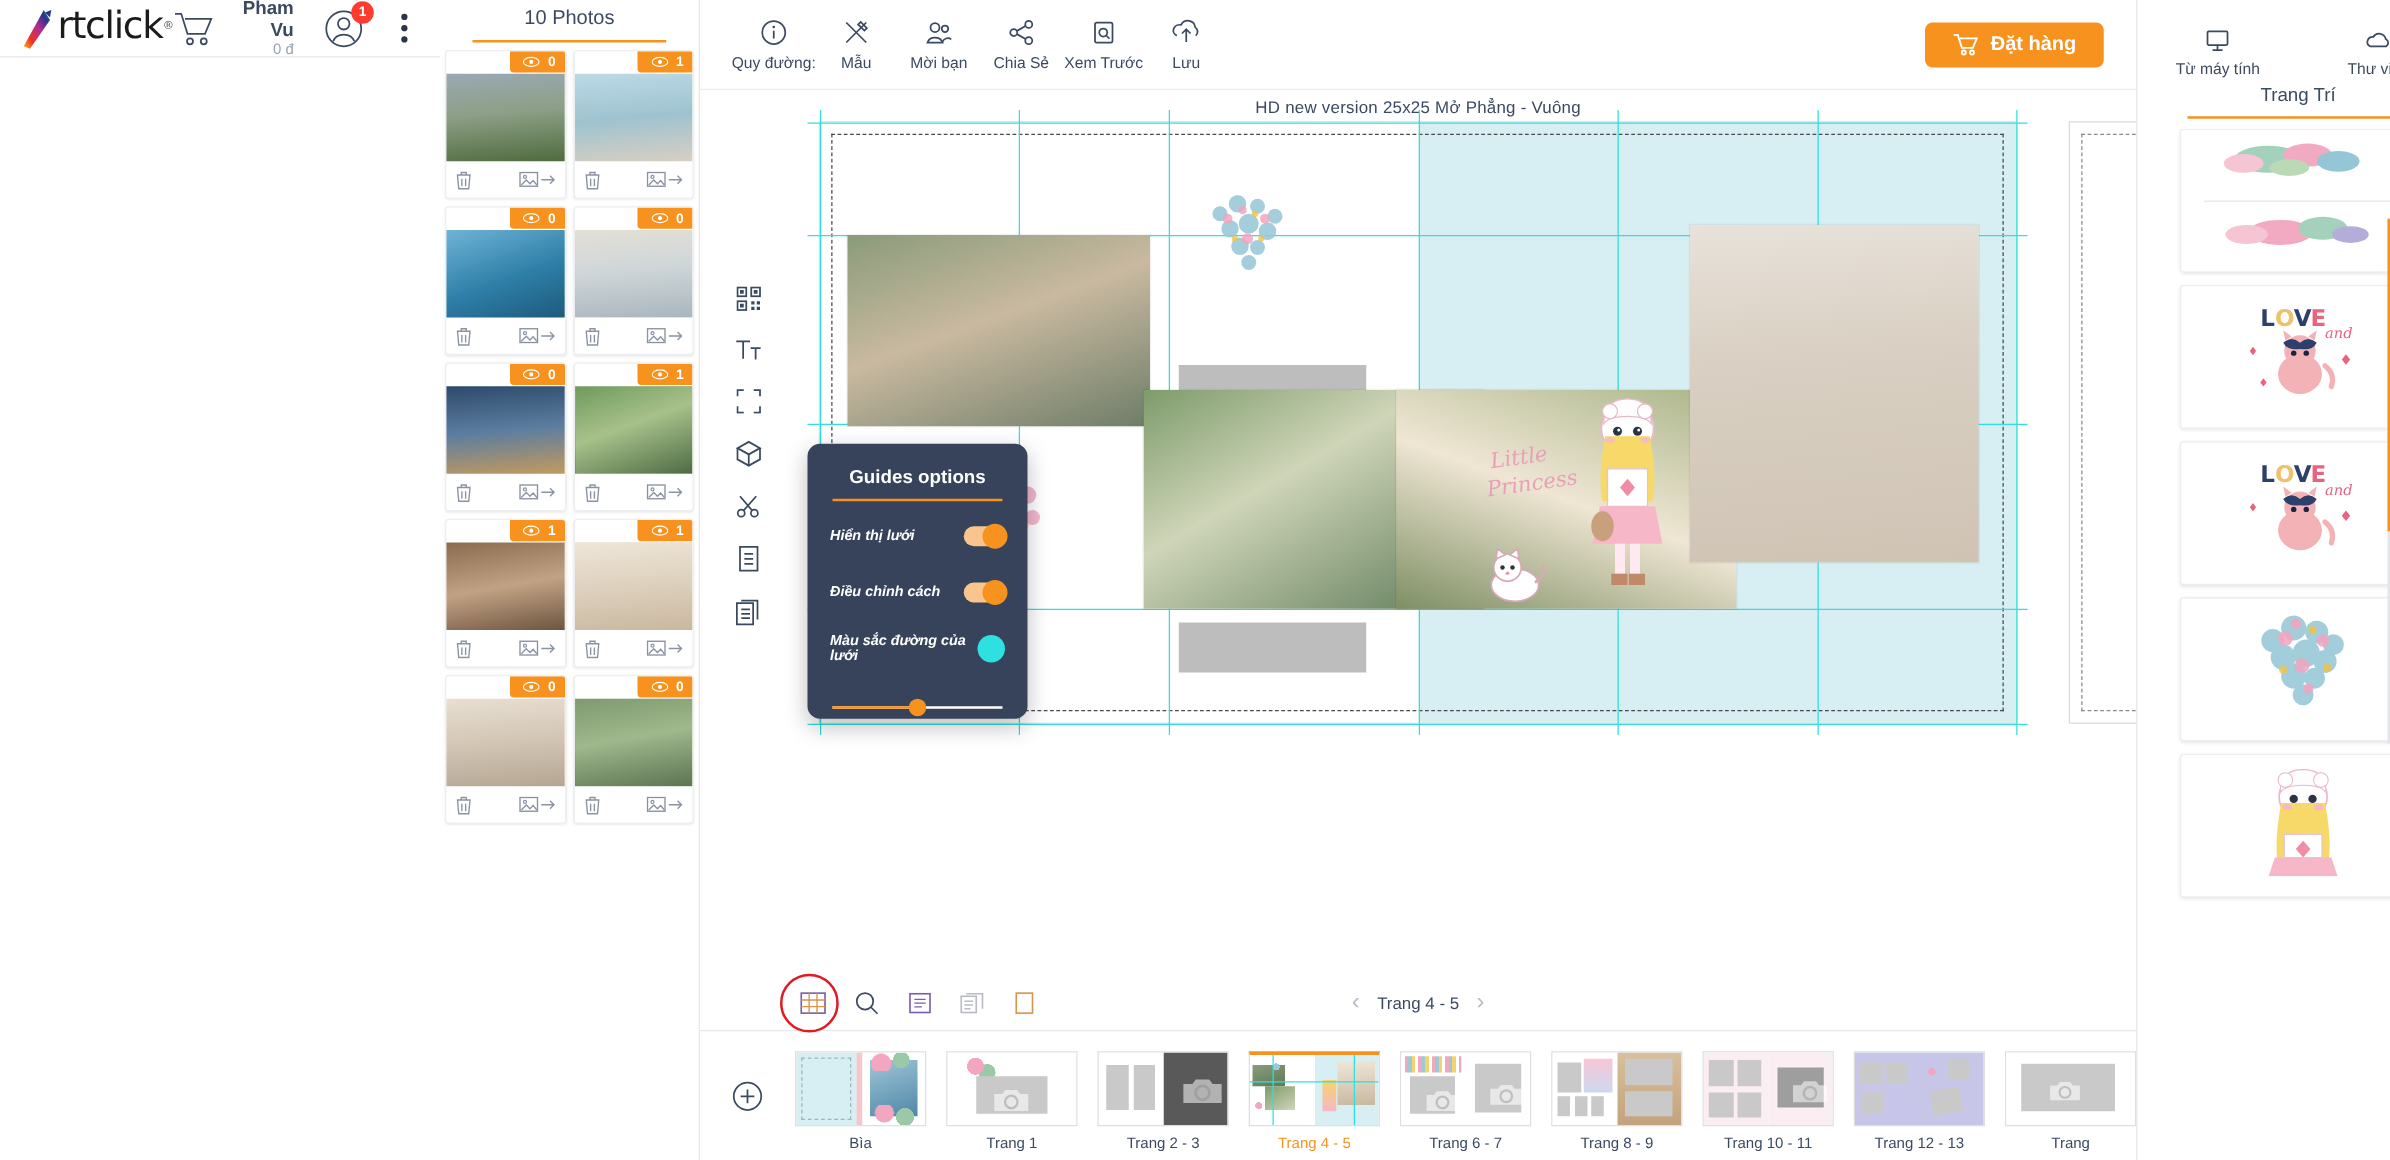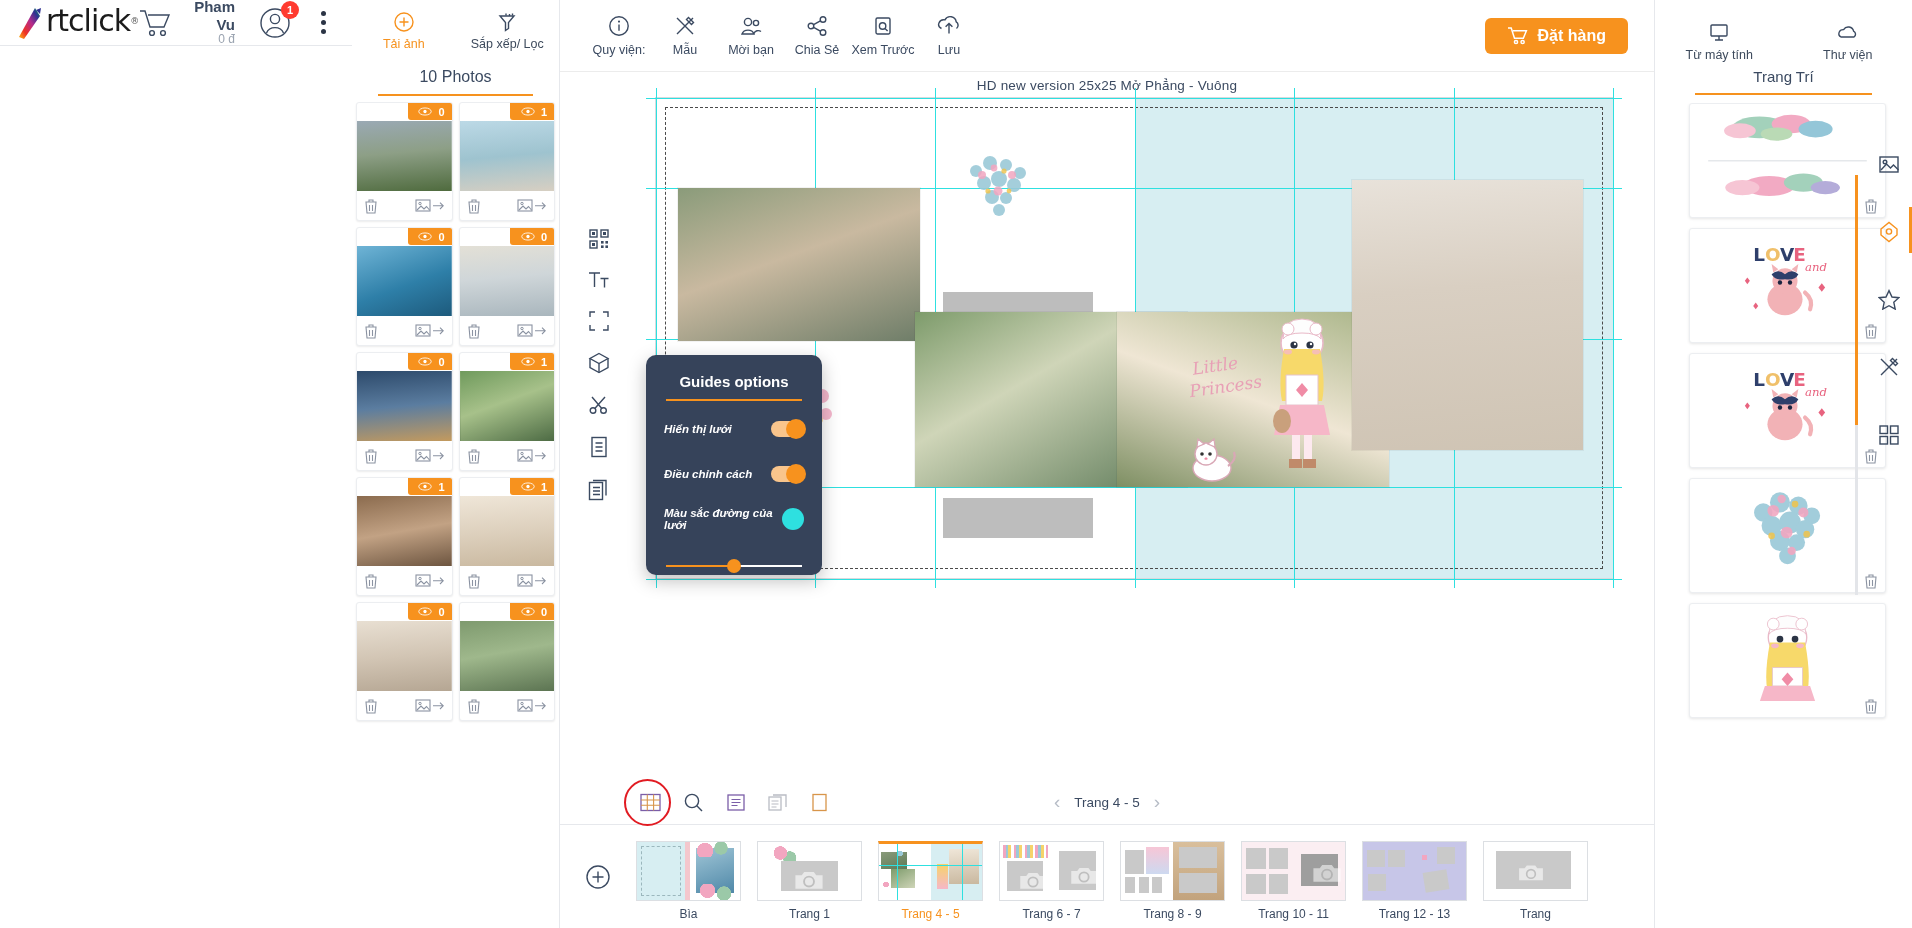--- a/index.html
+++ b/index.html
@@ -214,36 +214,20 @@
           <i></i>
           <i></i>
           <i></i>
         </div>
     </div>
   </div>
 
   <div class="body">
 
     <div class="leftpanel">
-      <div class="lp-tools">
-        <div class="lp-tool active">
-          <svg width="22" height="22" viewBox="0 0 22 22">
-            <circle class="stroke-o" cx="11" cy="11" r="9"></circle>
-            <path class="stroke-o" d="M11 6.5v9M6.5 11h9"></path>
-          </svg>
-          <span class="lbl">Tải ảnh</span>
-        </div>
-        <div class="lp-tool">
-          <svg width="24" height="22" viewBox="0 0 24 22">
-            <path class="stroke" d="M5 5 h14 l-5.5 6.5 v6 l-3 2 v-8 Z"></path>
-            <path class="stroke" d="M11 2.5v2M14.5 3v2M17.5 2.5v2"></path>
-          </svg>
-          <span class="lbl">Sắp xếp/ Lọc</span>
-        </div>
-      </div>
       <div class="lp-title">10 Photos</div>
       <div class="lp-underline"></div>
       <div class="photos" id="photo-grid">
           <div class="pcard">
             <div class="pbadge">
               <span>
                 <svg class="eye" viewBox="0 0 18 11">
                   <ellipse cx="9" cy="5.5" rx="8" ry="4.6" fill="none" stroke="#fff" stroke-width="1.1"></ellipse>
                   <circle cx="9" cy="5.5" r="2.1" fill="#fff"></circle>
                 </svg>
@@ -515,21 +499,21 @@
 
     <div class="center">
 
       <div class="ctoolbar">
         <div class="ctool">
           <svg width="24" height="24" viewBox="0 0 24 24">
             <circle class="stroke" cx="12" cy="12" r="9.2"></circle>
             <path class="stroke" d="M12 10.5v6.2"></path>
               <circle cx="12" cy="7.6" r="1.05" fill="#3b4a61"></circle>
           </svg>
-          <span class="lbl">Quy viện:</span>
+          <span class="lbl">Quy đường:</span>
         </div>
         <div class="ctool">
           <svg width="24" height="24" viewBox="0 0 24 24">
             <path class="stroke" d="M4 4 L20 20 M20 4 L4 20"></path>
             <path class="stroke" d="M15.5 3.5 L20.5 8.5 L18.5 10.5 L13.5 5.5 Z"></path>
           </svg>
           <span class="lbl">Mẫu</span>
         </div>
         <div class="ctool">
           <svg width="26" height="24" viewBox="0 0 26 24">
@@ -859,20 +843,37 @@
                   <div class="phbox" style="left:22%;top:34%;width:56%;height:52%"></div>
                   <div class="camicon" style="left:34%;top:46%">
                     <svg width="32" height="24" viewBox="0 0 40 30" style="opacity:0.9">
                       <path d="M3 9 h8 l3 -4 h12 l3 4 h8 v17 H3z" fill="#ffffff" opacity=".75"></path>
                       <circle cx="20" cy="17" r="6.2" fill="none" stroke="#bdbdbd" stroke-width="2.4"></circle>
                     </svg>
                   </div>
                 </div>
               </div>
               <div class="fslabel">Trang 1</div>
+            </div>
+            <div class="fsitem">
+              <div class="fsthumb">
+                <div style="flex:1;position:relative;background:#fff">
+                  <div class="phbox" style="left:12%;top:18%;width:34%;height:62%"></div>
+                  <div class="phbox" style="left:54%;top:18%;width:34%;height:62%"></div>
+                </div>
+                <div style="flex:1;position:relative;background:#595959">
+                  <div class="camicon" style="left:26%;top:30%">
+                    <svg width="36" height="27" viewBox="0 0 40 30" style="opacity:0.85">
+                      <path d="M3 9 h8 l3 -4 h12 l3 4 h8 v17 H3z" fill="#ffffff" opacity=".75"></path>
+                      <circle cx="20" cy="17" r="6.2" fill="none" stroke="#bdbdbd" stroke-width="2.4"></circle>
+                    </svg>
+                  </div>
+                </div>
+              </div>
+              <div class="fslabel">Trang 2 - 3</div>
             </div>
             <div class="fsitem sel">
               <div class="fsthumb">
                 <div style="flex:1;position:relative;background:#fff;overflow:hidden">
                   <div style="position:absolute;left:4%;top:16%;width:50%;height:30%;background:linear-gradient(160deg,#8a9b7a,#5d7a58)"></div>
                   <div style="position:absolute;left:30%;top:8%;width:22%;height:20%;background:radial-gradient(circle at 50% 50%,#9bc9d8 0 34%,transparent 35%)"></div>
                   <div style="position:absolute;left:24%;top:46%;width:46%;height:34%;background:linear-gradient(150deg,#7d9b6b,#cfd5b8)"></div>
                   <div style="position:absolute;left:6%;top:60%;width:16%;height:26%;background:radial-gradient(circle at 50% 50%,#f2a6c0 0 32%,transparent 33%)"></div>
                   <div style="position:absolute;left:0;top:38%;width:100%;height:1px;background:#2ee0e0"></div>
                   <div style="position:absolute;left:34%;top:0;width:1px;height:100%;background:#2ee0e0"></div>

